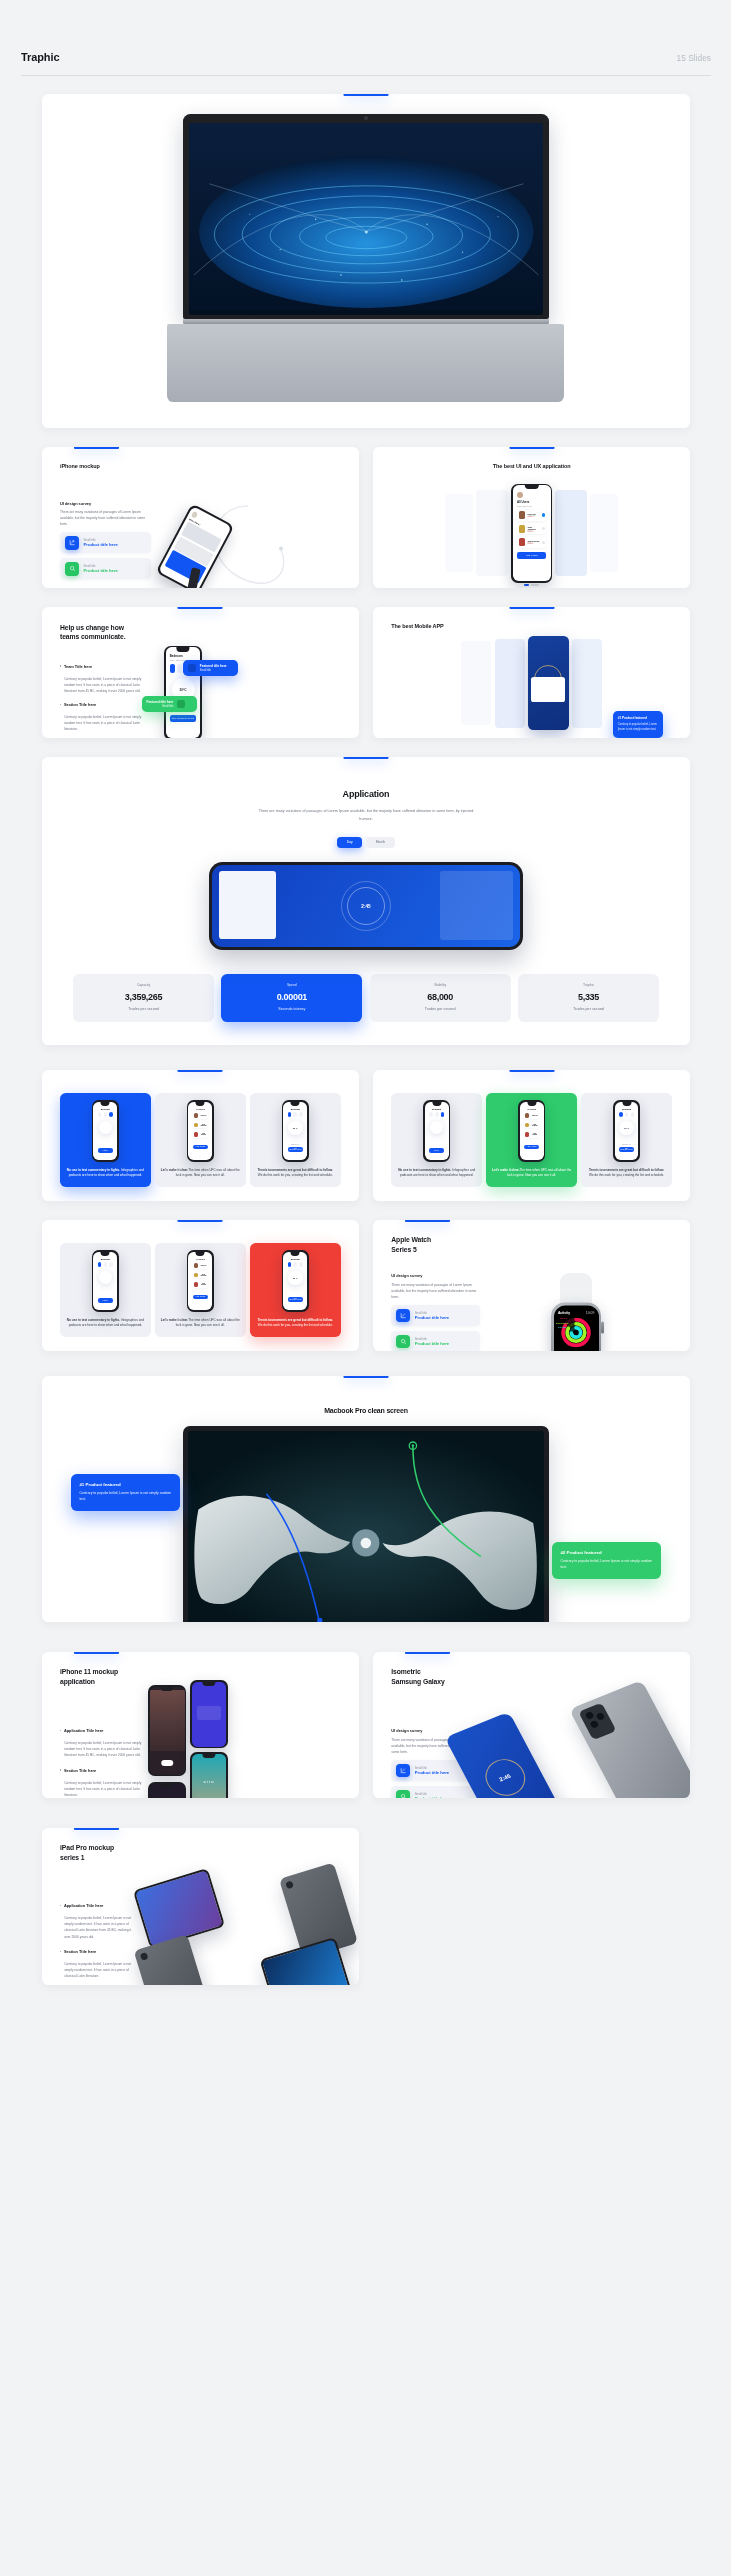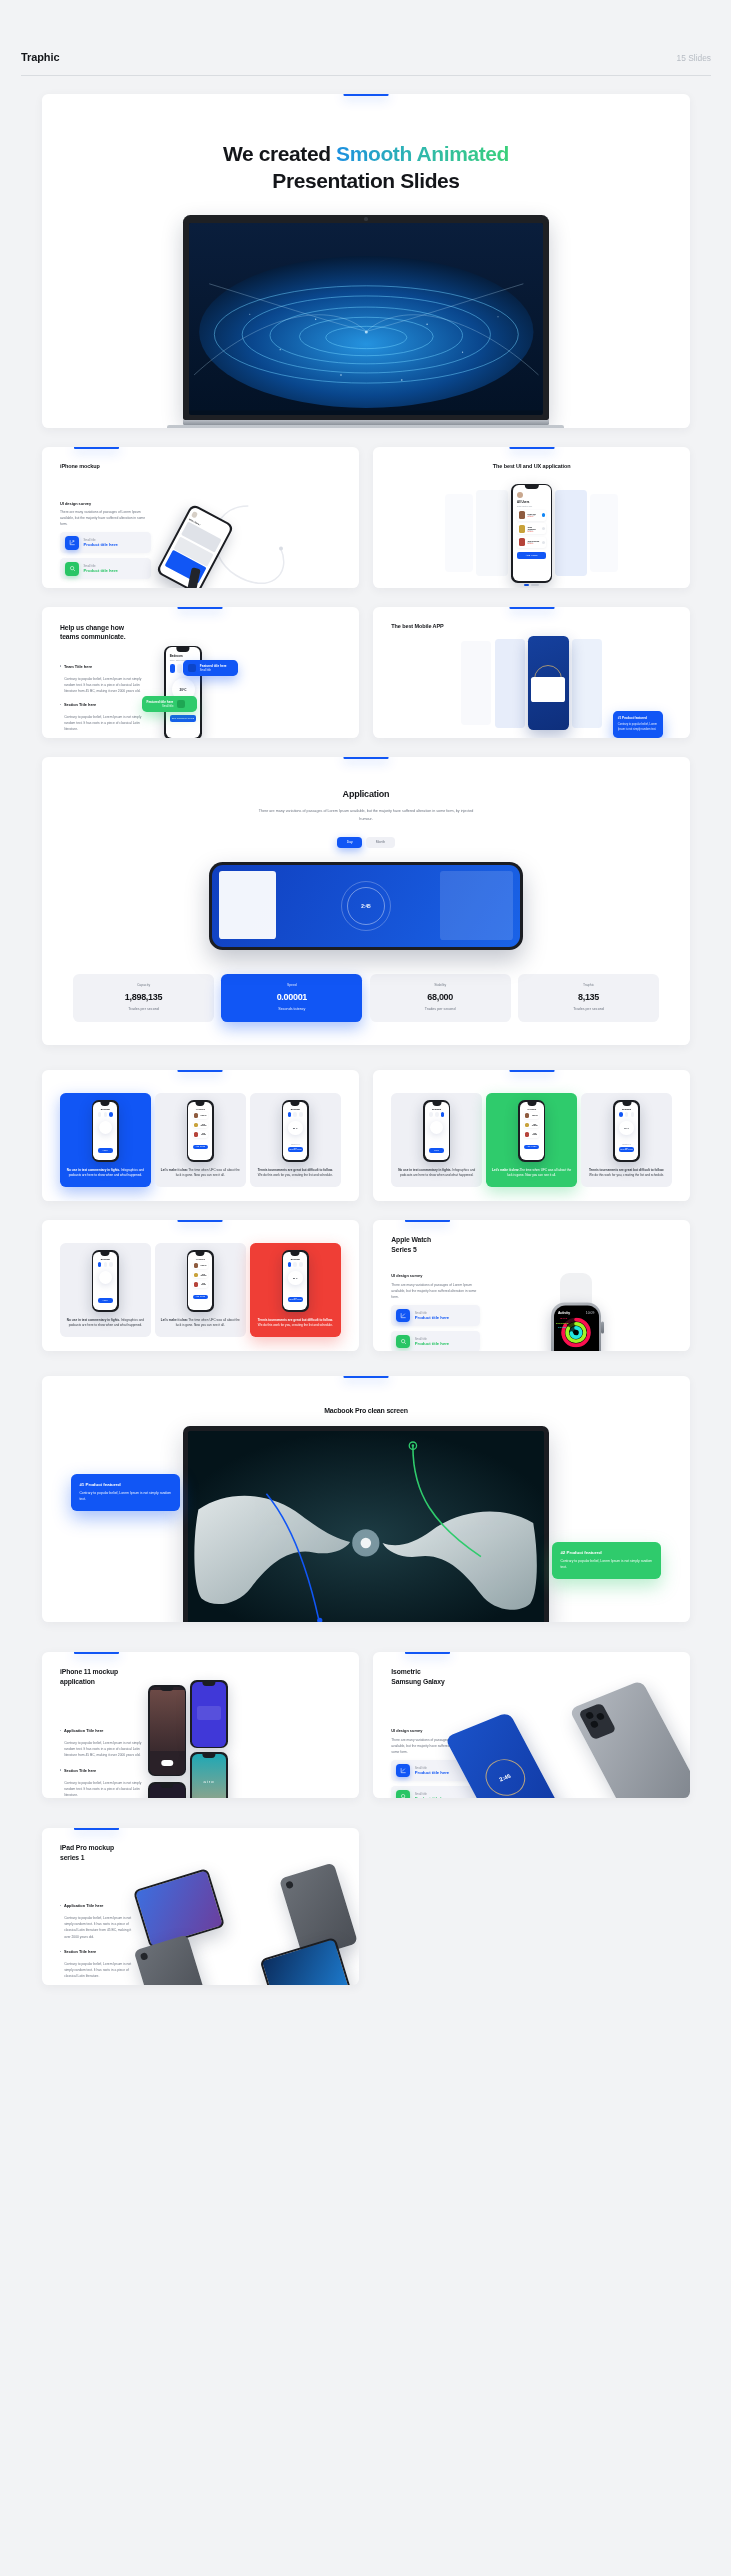--- a/index.html
+++ b/index.html
@@ -220,24 +220,20 @@
     <div class="header-row">
       <div class="header-title">Traphic</div>
       <div class="header-count">15 Slides</div>
     </div>
     <div class="header-rule"></div>
   </div>
 
   <div class="section">
     <div class="card full hero">
       <div class="accent"></div>
-      <h1>
-        <span>We created </span><span class="grad">Smooth Animated</span><br>
-        <span>Presentation Slides</span>
-      </h1>
       <div class="hero-stage">
         <div class="glow"></div>
         <div class="mbp">
           <div class="mbp-lid">
             <div class="mbp-cam"></div>
             <div class="mbp-screen">
               <svg class="wave" viewBox="0 0 700 370" preserveAspectRatio="none">
                 <defs>
                   <radialGradient id="g1" cx="50%" cy="58%" r="62%">
                     <stop offset="0%" stop-color="#2aa9ff"></stop>
@@ -500,36 +496,36 @@
             <div class="ring"></div>
             <div class="ring inner"></div>
             <div class="ring-time">2:45</div>
             <div style="position:absolute;right:7.3px;top:6.3px;width:73px;height:69px;background:rgba(255,255,255,.14);border-radius:3.1px"></div>
           </div>
         </div>
       </div>
       <div class="stats">
         <div class="stat grey">
           <div class="stat-label">Capacity</div>
-          <div class="stat-value">1,898,135</div>
+          <div class="stat-value">3,359,265</div>
           <div class="stat-unit">Trades per second</div>
         </div>
         <div class="stat blue">
           <div class="stat-label">Speed</div>
           <div class="stat-value">0.00001</div>
           <div class="stat-unit">Seconds tatency</div>
         </div>
         <div class="stat grey">
           <div class="stat-label">Stability</div>
           <div class="stat-value">68,000</div>
           <div class="stat-unit">Trades per second</div>
         </div>
         <div class="stat grey">
           <div class="stat-label">Traphic</div>
-          <div class="stat-value">8,135</div>
+          <div class="stat-value">5,335</div>
           <div class="stat-unit">Trades per second</div>
         </div>
       </div>
     </div>
   </div>
 
   <div class="section" style="margin-top:25px">
     <div class="row">
 
       <div class="card half slide" style="height:131px">

